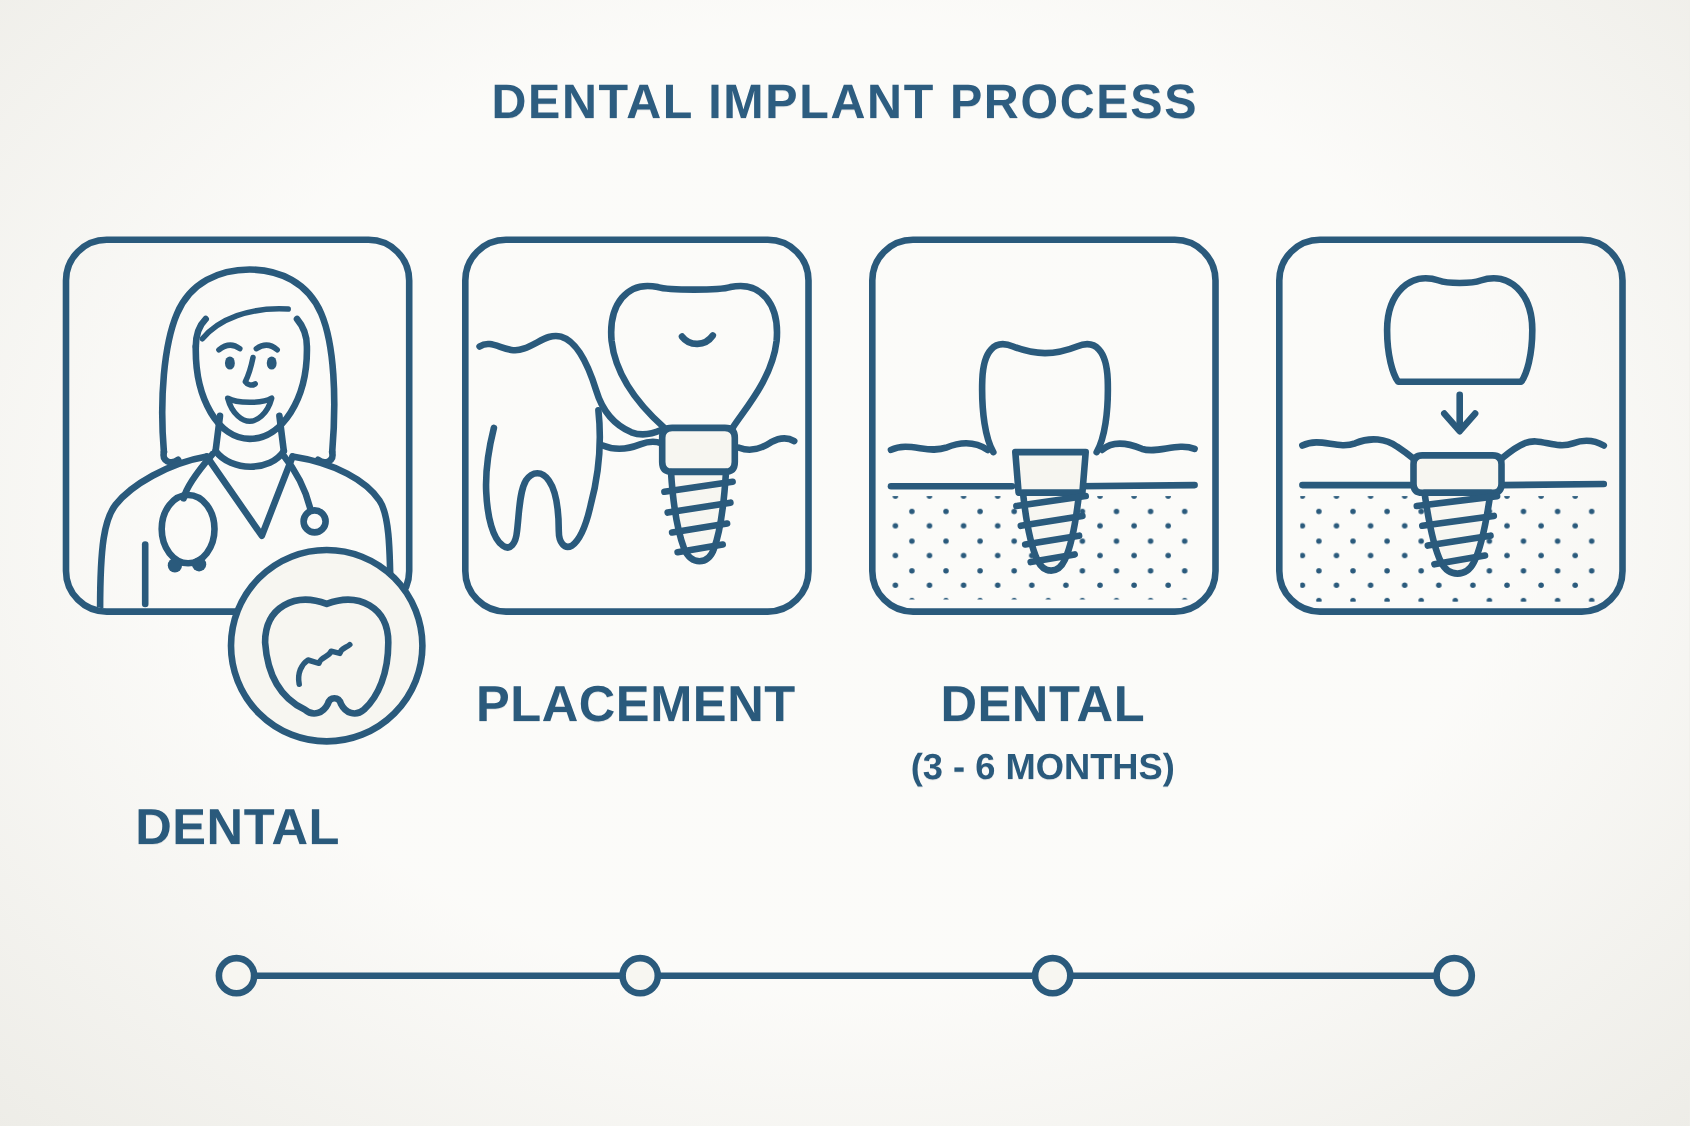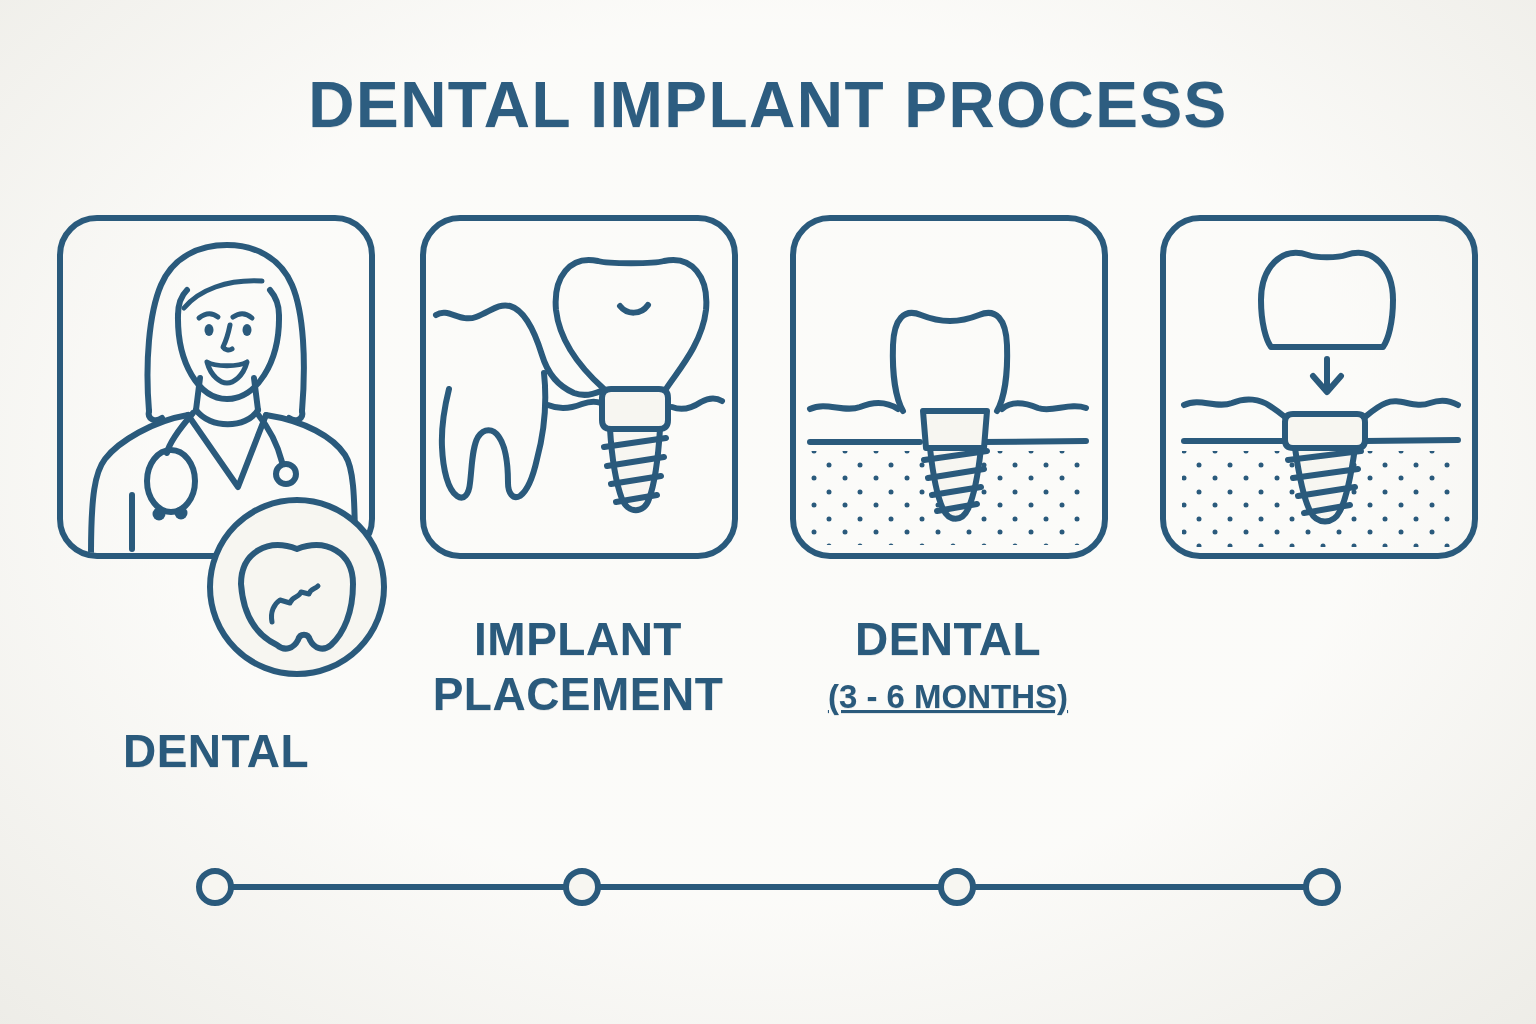--- a/index.html
+++ b/index.html
@@ -9,21 +9,21 @@
   }
   html,body{margin:0;padding:0;}
   body{font-family:"Liberation Sans","DejaVu Sans",sans-serif;background:#e9e8e3;}
   .canvas{
     position:relative;width:1536px;height:1024px;overflow:hidden;
     background-color:var(--background);
     background-image:radial-gradient(ellipse at 50% 45%, rgba(255,255,255,0.55) 55%, rgba(60,60,50,0.05) 100%);
   }
   .page-title{
     position:absolute;left:0;top:68px;width:1536px;margin:0;
-    text-align:center;font-size:64px;font-weight:bold;letter-spacing:1.5px;
+    text-align:center;font-size:44px;font-weight:bold;letter-spacing:1.5px;
     color:var(--title);text-shadow:0 1px 0 rgba(20,40,60,0.10);
   }
   .panel{
     position:absolute;top:215px;width:318px;height:344px;box-sizing:border-box;
     border:6px solid var(--ink);border-radius:40px;overflow:hidden;z-index:1;
   }
   .panel svg{display:block;width:306px;height:332px;}
   #panel-1{left:57px;} #panel-2{left:420px;} #panel-3{left:790px;} #panel-4{left:1160px;}
   .badge{position:absolute;left:202px;top:492px;width:190px;height:190px;z-index:2;}
   .stroke{stroke:var(--ink);fill:none;stroke-width:6;stroke-linecap:round;stroke-linejoin:round;}
@@ -32,21 +32,21 @@
   .fillink{fill:var(--ink);stroke:none;}
   .step-label{
     position:absolute;width:400px;text-align:center;color:var(--ink);
     font-weight:bold;font-size:46px;line-height:55px;letter-spacing:0.5px;
     text-shadow:0 1px 0 rgba(20,40,60,0.10);
   }
   #label-1{left:16px;top:724px;}
   #label-2{left:378px;top:612px;}
   #label-3{left:748px;top:612px;}
   #label-4{left:1120px;top:612px;}
-  .sub-label{font-size:33px;line-height:40px;letter-spacing:0;margin-top:10px;font-weight:bold;text-decoration:underline;}
+  .sub-label{font-size:33px;line-height:40px;letter-spacing:0;margin-top:10px;font-weight:bold;}
   .timeline-line{
     position:absolute;left:215px;top:884px;width:1107px;height:6px;
     background:var(--ink);border-radius:3px;z-index:1;
   }
   .timeline-node{
     position:absolute;top:868px;width:38px;height:38px;box-sizing:border-box;
     border:6px solid var(--ink);border-radius:50%;background:var(--background);z-index:2;
   }
   #node-1{left:196px;} #node-2{left:563px;} #node-3{left:938px;} #node-4{left:1303px;}
 </style>
@@ -181,21 +181,20 @@
       <path class="stroke" d="M133,263 L198,254"></path>
       <path class="stroke" d="M138,281 L195,272"></path>
       <path class="stroke" d="M144,298 L190,290"></path>
     </svg>
   </div>
 
   <div class="step-label" id="label-1">
     <div>DENTAL</div>
   </div>
   <div class="step-label" id="label-2">
-    <div>IMPLANT</div>
     <div>PLACEMENT</div>
   </div>
   <div class="step-label" id="label-3">
     <div>DENTAL</div>
     <div class="sub-label">(3 - 6 MONTHS)</div>
   </div>
   <div class="step-label" id="label-4">
   </div>
 
   <div class="timeline-line"></div>

